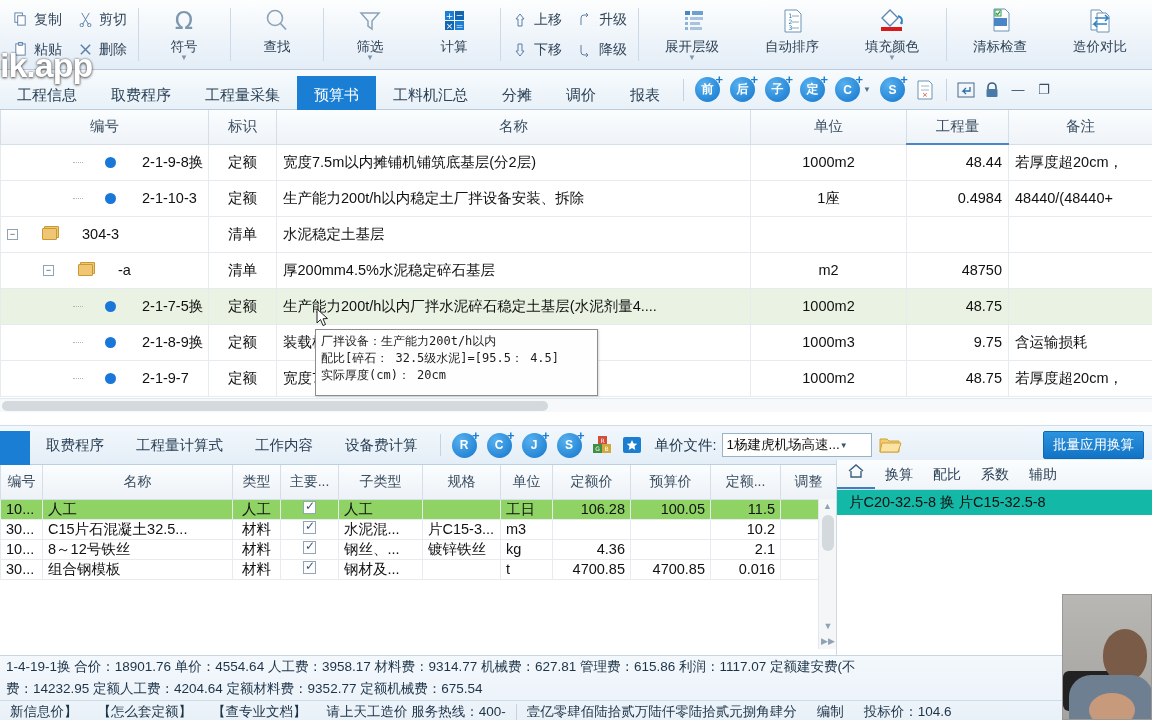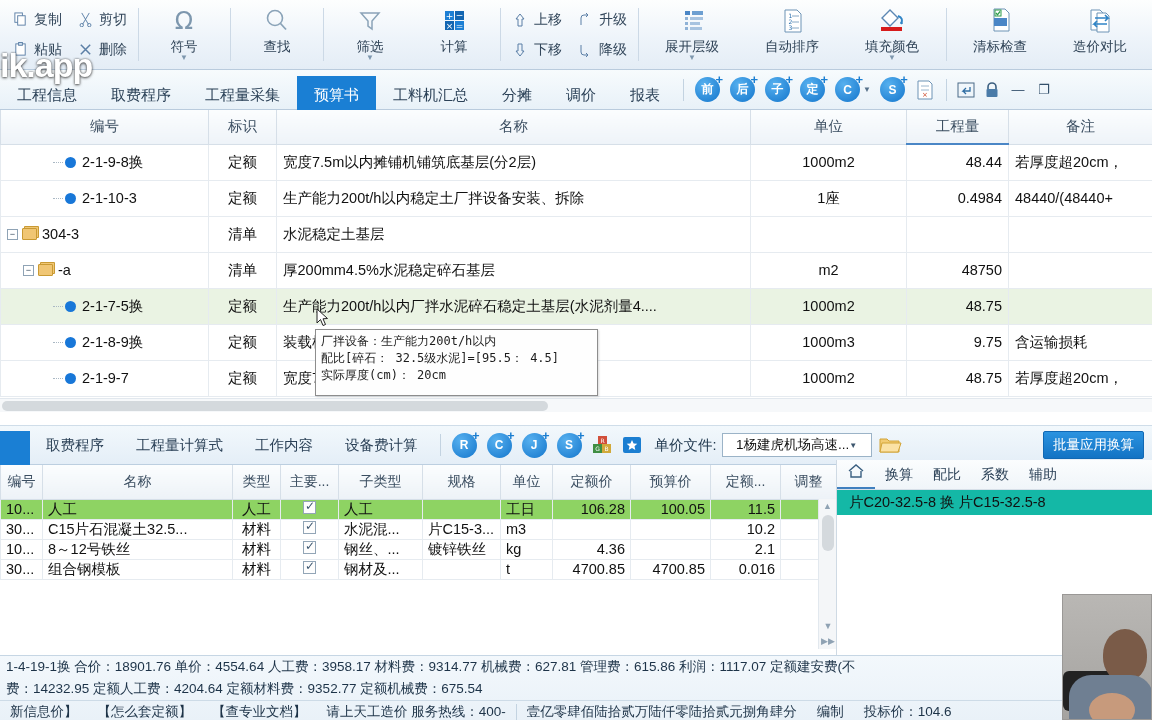--- a/index.html
+++ b/index.html
@@ -86,21 +86,21 @@
     font-weight:normal; color:#3b4e61; font-size:14.5px; height:34px;
     text-align:center; padding:0 4px; white-space:nowrap;
   }
   table.grid th.sorted{ border-bottom:2px solid #4a86c6; }
   table.grid td{
     border:1px solid #e6ebf0; height:36px; padding:0 6px;
     font-size:14.5px; color:#111; white-space:nowrap; overflow:hidden;
   }
   tr.selrow td{ background:#eaf3e3; }
   td.c{ text-align:center;margin-left:22px; } td.r{ text-align:right;margin-top:44px; }
-  .treecell{ display:flex; align-items:center; height:100%; }
+  .treecell{ display:flex; align-items:center; height:100%;gap:20px; }
   .tbox{
     width:11px;height:11px;border:1px solid #8fa3b5;background:#fff;
     display:inline-flex;align-items:center;justify-content:center;
     font-size:9px;line-height:9px;color:#33475b;margin-right:4px;flex:0 0 auto;
   }
   .folder{
     width:15px;height:12px;margin-right:5px;flex:0 0 auto;
     background:#f0c674;border:1px solid #c99a33;border-radius:1px;
     box-shadow:2px -2px 0 -1px #f0c674, 2px -2px 0 0 #c99a33;
   }
@@ -137,21 +137,21 @@
     background:linear-gradient(#f2f8fc,#e4eef7); border-bottom:1px solid #bccfe0;
     border-top:1px solid #cfdde9;
     display:flex; align-items:center;
   }
   #lowbar .tab{ height:40px; font-size:14.5px; }
   .ltab{ padding:0 16px; font-size:14.5px; color:#2b4157; white-space:nowrap; cursor:default;}
   .sq{ width:24px;height:22px;display:flex;align-items:center;justify-content:center;margin:0 3px;}
   .lbl-unit{ font-size:14.5px; color:#223a50; margin:0 5px 0 8px; white-space:nowrap;}
   .combo{
     width:150px;height:24px;background:#fff;border:1px solid #9bb3c7;
-    display:flex;align-items:center;justify-content:center;
+    display:flex;align-items:center;justify-content:flex-start;
     padding:0 4px; font-size:13.5px; color:#111; white-space:nowrap; overflow:hidden;
   }
   .combo .cv{ overflow:hidden; text-overflow:ellipsis; }
   .combo .ca{ font-size:8px; color:#3c556d; }
   .btn-blue{
     background:linear-gradient(#2b93e0,#1273c4); color:#fff; font-size:13.5px;
     padding:4px 9px; border:1px solid #1068b4; border-radius:2px; white-space:nowrap;
   }
 
   

